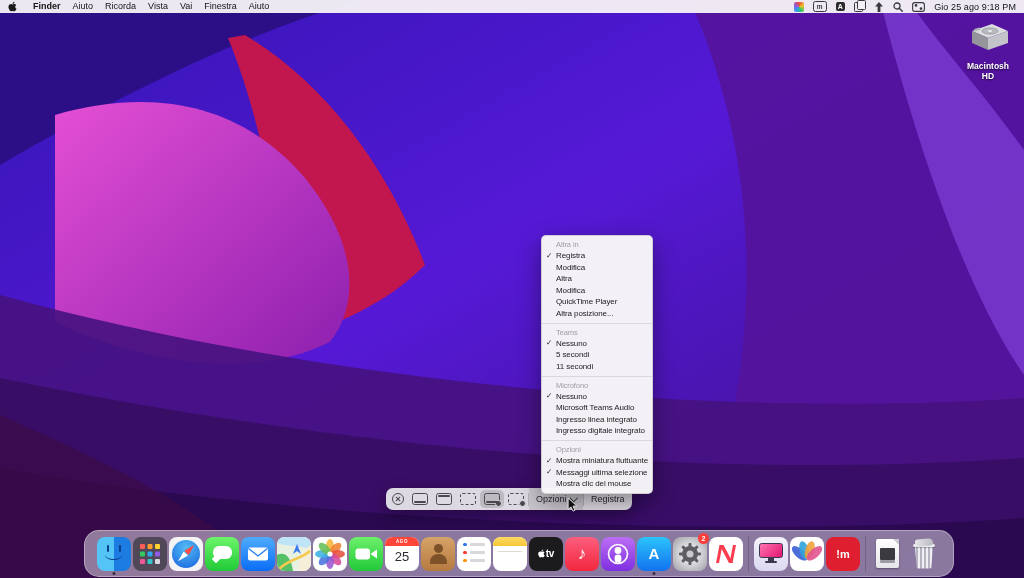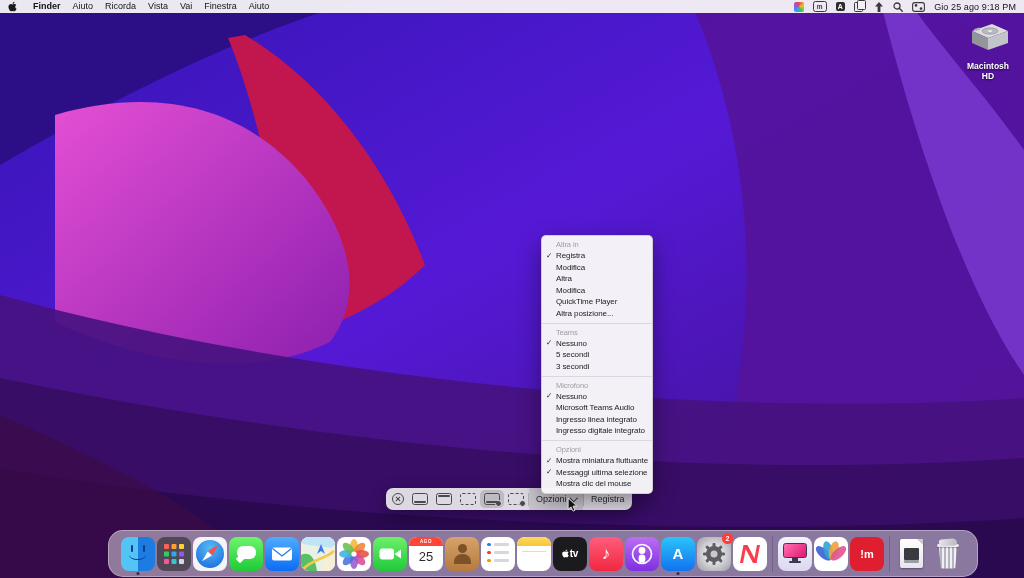--- a/index.html
+++ b/index.html
@@ -51,21 +51,21 @@
   .scr.rec:before{content:"";position:absolute;right:-3px;bottom:-3px;width:5px;height:5px;background:#4a4a4e;border:1.5px solid rgba(227,224,230,1);border-radius:50%;}
   .tdiv{width:1px;height:13px;background:rgba(0,0,0,.18);flex:none;}
   .tbtn{height:22px;display:flex;align-items:center;padding:0 7px;font-size:9px;color:#2c2c2e;white-space:nowrap;flex:none;}
   .tbtn.pressed{background:rgba(0,0,0,.09);}
   .chev{width:4.5px;height:4.5px;border-right:1.2px solid #2c2c2e;border-bottom:1.2px solid #2c2c2e;transform:rotate(45deg);margin:-3px 0 0 4px;}
   .cursor{position:absolute;left:567px;top:498px;z-index:60;}
 
   
   .dock{position:absolute;left:84px;top:530px;width:868px;height:45px;background:rgba(235,231,240,.5);
     border:.5px solid rgba(255,255,255,.35);border-radius:15px;display:flex;align-items:center;justify-content:center;
-    z-index:20;backdrop-filter:blur(9px);margin-left:24px;}
+    z-index:20;backdrop-filter:blur(9px);}
   .dslot{width:36px;height:44px;display:flex;align-items:center;justify-content:center;position:relative;flex:none;}
   .ic{width:34px;height:34px;border-radius:8px;position:relative;overflow:hidden;}
   .rundot{position:absolute;bottom:.5px;left:50%;transform:translateX(-50%);width:3px;height:3px;border-radius:50%;background:rgba(30,30,35,.8);}
   .dsep{width:1px;height:36px;background:rgba(50,50,60,.28);margin:0 4px;flex:none;}
   .badge{position:absolute;top:1px;right:-1px;width:11px;height:11px;border-radius:50%;background:#fc3d39;color:#fff;
     font-size:7px;display:flex;align-items:center;justify-content:center;z-index:3;font-weight:bold;}
 
   
   .i-finder{background:linear-gradient(90deg,#54c3f5 50%,#1d7ce2 50%);}
   .i-finder .eye{position:absolute;top:8px;width:2px;height:7px;border-radius:1px;background:#0a3f8c;}
@@ -218,21 +218,21 @@
       <div class="mitem"><span class="chk">✓</span><span>Registra</span></div>
       <div class="mitem"><span>Modifica</span></div>
       <div class="mitem"><span>Altra</span></div>
       <div class="mitem"><span>Modifica</span></div>
       <div class="mitem"><span>QuickTime Player</span></div>
       <div class="mitem"><span>Altra posizione...</span></div>
       <div class="msep"></div>
       <div class="sec-h">Teams</div>
       <div class="mitem"><span class="chk">✓</span><span>Nessuno</span></div>
       <div class="mitem"><span>5 secondi</span></div>
-      <div class="mitem"><span>3 secondi</span></div>
+      <div class="mitem"><span>11 secondi</span></div>
       <div class="msep"></div>
       <div class="sec-h">Microfono</div>
       <div class="mitem"><span class="chk">✓</span><span>Nessuno</span></div>
       <div class="mitem"><span>Microsoft Teams Audio</span></div>
       <div class="mitem"><span>Ingresso linea integrato</span></div>
       <div class="mitem"><span>Ingresso digitale integrato</span></div>
       <div class="msep"></div>
       <div class="sec-h">Opzioni</div>
       <div class="mitem"><span class="chk">✓</span><span>Mostra miniatura fluttuante</span></div>
       <div class="mitem"><span class="chk">✓</span><span>Messaggi ultima selezione</span></div>

